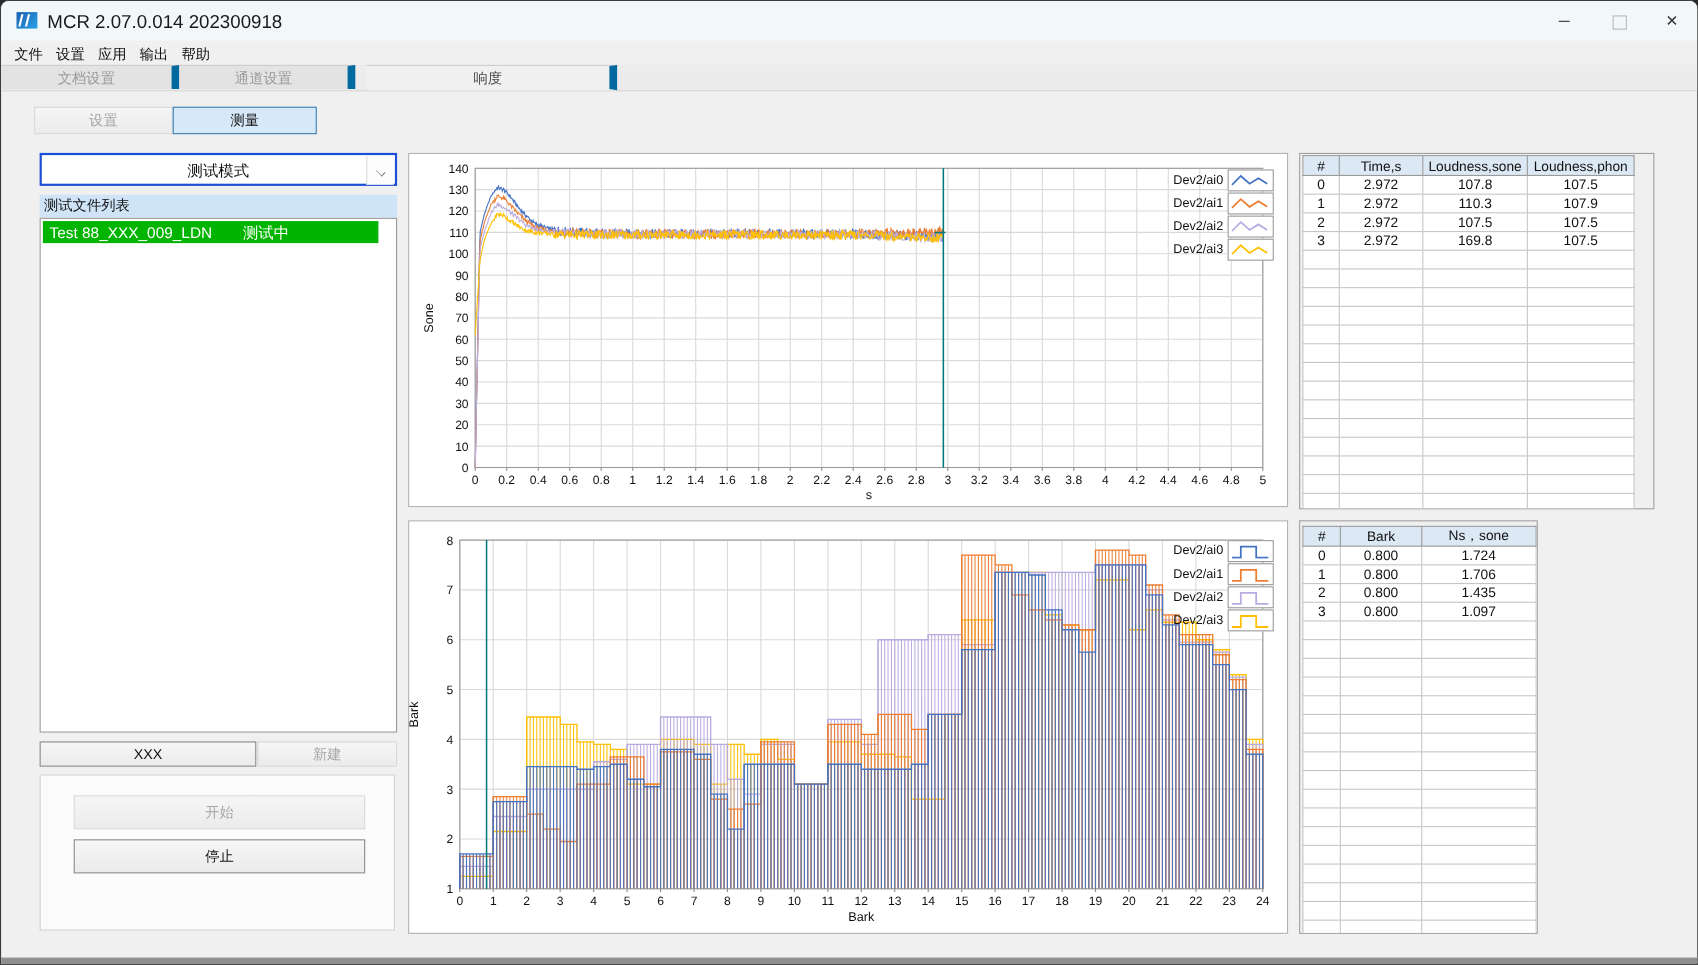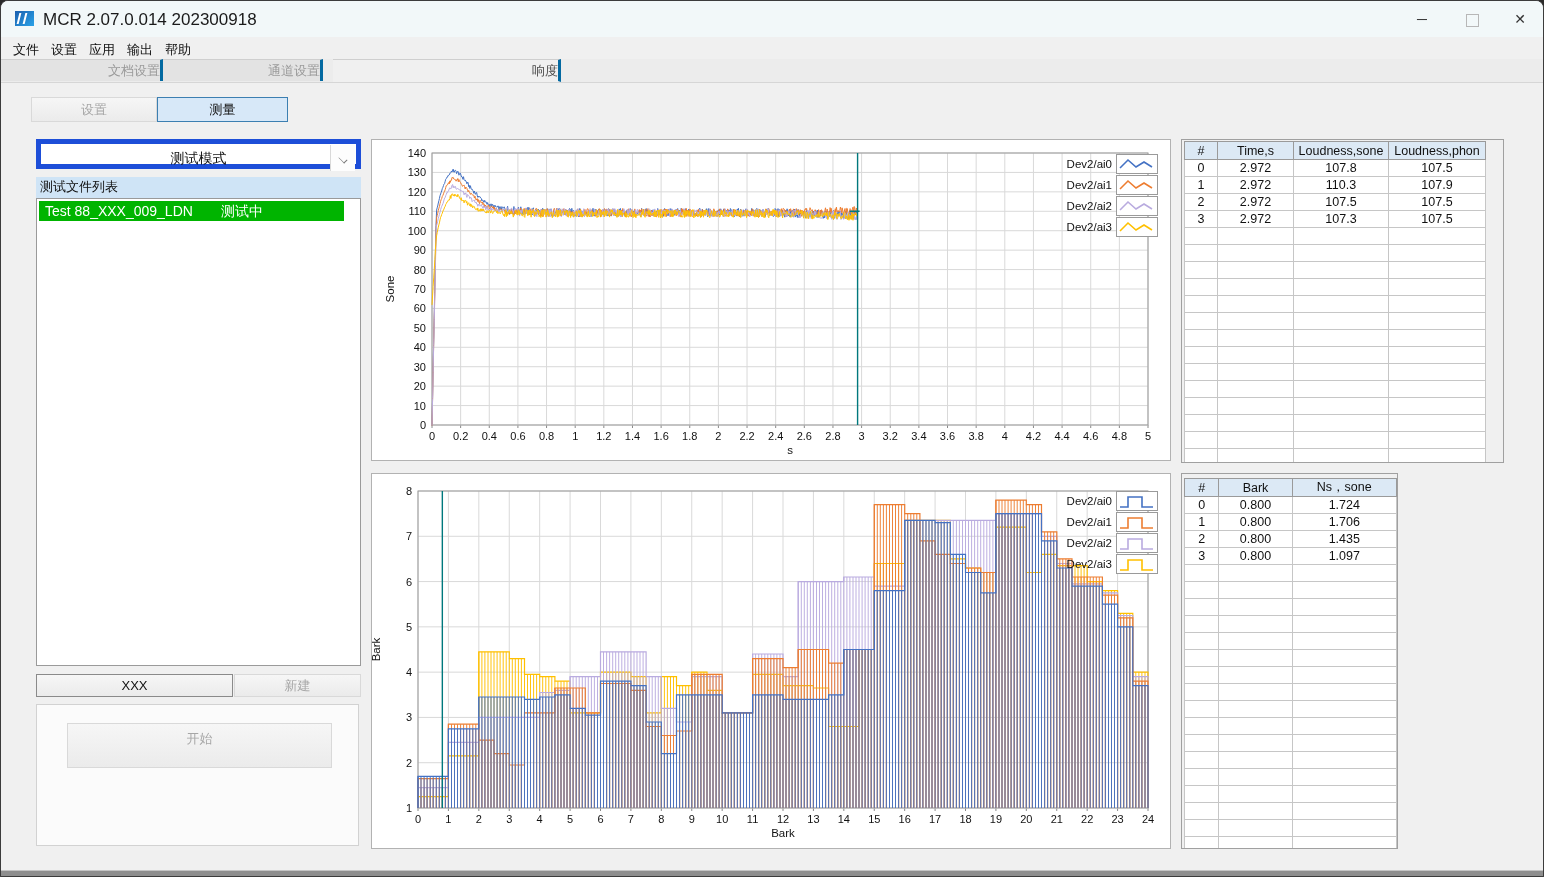--- a/index.html
+++ b/index.html
@@ -7,27 +7,27 @@
   .window{position:relative;width:1544px;height:877px;background:#f0f0f0;border-radius:8px 8px 0 0;overflow:hidden;border:1px solid #3c3c3c;box-sizing:border-box;}
   .titlebar{position:absolute;left:0;top:0;width:100%;height:36px;background:#f2f8f9;}
   .app-icon{position:absolute;left:14px;top:10px;width:19px;height:15px;background:linear-gradient(135deg,#1b5fae,#2aa3e8);display:inline-block;}
   .app-icon:before{content:"";position:absolute;left:3px;top:2px;width:2px;height:11px;background:#fff;transform:skewX(-14deg);}
   .app-icon:after{content:"";position:absolute;left:9px;top:2px;width:2px;height:11px;background:#fff;transform:skewX(-14deg);}
   .title-text{position:absolute;left:42px;top:9px;font-size:17px;color:#1a1a1a;}
   .win-btn{position:absolute;top:0;width:46px;height:36px;text-align:center;line-height:36px;font-size:14px;color:#333;cursor:default;}
   .menubar{position:absolute;left:0;top:36px;width:100%;height:22px;background:#f0f0f0;}
   .menu-item{position:absolute;top:2px;font-size:13px;color:#111;padding:2px 4px;}
   .tabbar{position:absolute;left:0;top:58px;width:100%;height:23px;background:#ececec;border-bottom:1px solid #d6d6d6;}
-  .tab{position:absolute;top:0;height:22px;line-height:22px;text-align:right;font-size:13px;background:#e3e3e3;border-right:3px solid #0369a1;border-top:1px solid #cfcfcf;color:#9a9a9a;box-sizing:border-box;}
+  .tab{position:absolute;top:0;height:22px;line-height:22px;text-align:center;font-size:13px;background:#e3e3e3;border-right:7px solid #0369a1;border-top:1px solid #cfcfcf;color:#9a9a9a;box-sizing:border-box;}
   .tab.active{background:#f0f0f0;color:#4a4a4a;border-bottom:1px solid #f0f0f0;height:23px;}
   .btn{box-sizing:border-box;text-align:center;font-size:13px;background:linear-gradient(#f6f6f6,#ebebeb);border:1px solid #d9d9d9;color:#a6a6a6;}
   .btn.enabled{color:#111;border-color:#8a8a8a;}
   .subtab{position:absolute;height:25px;line-height:23px;}
   .subtab.selected{background:#d7e8f8;border:1px solid #3c7fb1;color:#111;}
-  .dropdown{position:absolute;left:35px;top:138px;width:325px;height:30px;background:#fff;border:5px solid #1d4ed8;box-sizing:border-box;}
+  .dropdown{position:absolute;left:35px;top:138px;width:325px;height:30px;background:#fff;border:2px solid #1d4ed8;box-sizing:border-box;}
   .dropdown .val{display:block;text-align:center;line-height:28px;font-size:14px;color:#111;}
   .dd-arrow{position:absolute;right:1px;top:1px;width:24px;height:26px;border-left:1px solid #d9d9d9;background:#fdfdfd;}
   .dd-arrow:after{content:"";position:absolute;left:8px;top:10px;width:7px;height:7px;border-right:1.5px solid #777;border-bottom:1.5px solid #777;transform:rotate(45deg) scaleY(.6);}
   .list-header{position:absolute;left:35px;top:176px;width:325px;height:21px;background:#cfe4f6;font-size:13px;color:#111;line-height:21px;padding-left:4px;box-sizing:border-box;font-family:Liberation Mono, monospace;}
   .list-box{position:absolute;left:35px;top:197px;width:325px;height:468px;background:#fff;border:1px solid #9a9a9a;box-sizing:border-box;}
   .list-item-green{position:absolute;left:2px;top:2px;width:305px;height:20px;color:#fff;font-size:14px;line-height:20px;padding-left:6px;box-sizing:border-box;white-space:nowrap;overflow:hidden;}
   .groupbox{position:absolute;left:35px;top:703px;width:323px;height:142px;background:#fbfbfb;border:1px solid #d2d2d2;box-sizing:border-box;}
   .chart-panel{position:absolute;background:#fff;border:1px solid #b2b2b2;box-sizing:border-box;}
   .table-panel{position:absolute;background:#f0f0f0;border:1px solid #a0a0a0;box-sizing:border-box;overflow:hidden;}
   table.grid{border-collapse:collapse;background:#fff;table-layout:fixed;}
@@ -75,21 +75,22 @@
   </div>
   <div class="list-header">测试文件列表</div>
   <div class="list-box">
     <div class="list-item-green" id="green-item" style="background: rgb(0, 180, 0);">
       <span>Test 88_XXX_009_LDN</span><span style="display:inline-block;width:28px;"></span><span>测试中</span>
     </div>
   </div>
   <div class="btn enabled abs" style="left:35px;top:673px;width:197px;height:23px;line-height:21px;">XXX</div>
   <div class="btn abs" style="left:233px;top:673px;width:127px;height:23px;line-height:21px;">新建</div>
   <div class="groupbox">
-    <div class="btn abs" style="left:30px;top:18px;width:265px;height:45px;line-height:29px;">开始</div>
+    <div class="btn abs" style="left:30px;top:18px;width:265px;height:31px;line-height:29px;">开始</div>
+    <div class="btn enabled abs" style="left:30px;top:58px;width:265px;height:31px;line-height:29px;">停止</div>
   </div>
 
   <div class="chart-panel" style="left:370px;top:138px;width:800px;height:322px;">
     <svg id="chart-top" width="798" height="320">
         <line x1="60" y1="13" x2="60" y2="285" stroke="#d9d9d9" stroke-width="1"></line>
         <line x1="60" y1="285" x2="60" y2="288" stroke="#888"></line>
         <text x="60" y="300" text-anchor="middle" font-size="11" fill="#111">0</text>
         <line x1="88.64" y1="13" x2="88.64" y2="285" stroke="#d9d9d9" stroke-width="1"></line>
         <line x1="88.64" y1="285" x2="88.64" y2="288" stroke="#888"></line>
         <text x="88.64" y="300" text-anchor="middle" font-size="11" fill="#111">0.2</text>
@@ -390,21 +391,21 @@
           </tr>
           <tr>
             <td>2</td>
             <td>2.972</td>
             <td>107.5</td>
             <td>107.5</td>
           </tr>
           <tr>
             <td>3</td>
             <td>2.972</td>
-            <td>107.3</td>
+            <td>169.8</td>
             <td>107.5</td>
           </tr>
           <tr>
             <td>&nbsp;</td>
             <td>&nbsp;</td>
             <td>&nbsp;</td>
             <td>&nbsp;</td>
           </tr>
           <tr>
             <td>&nbsp;</td>

